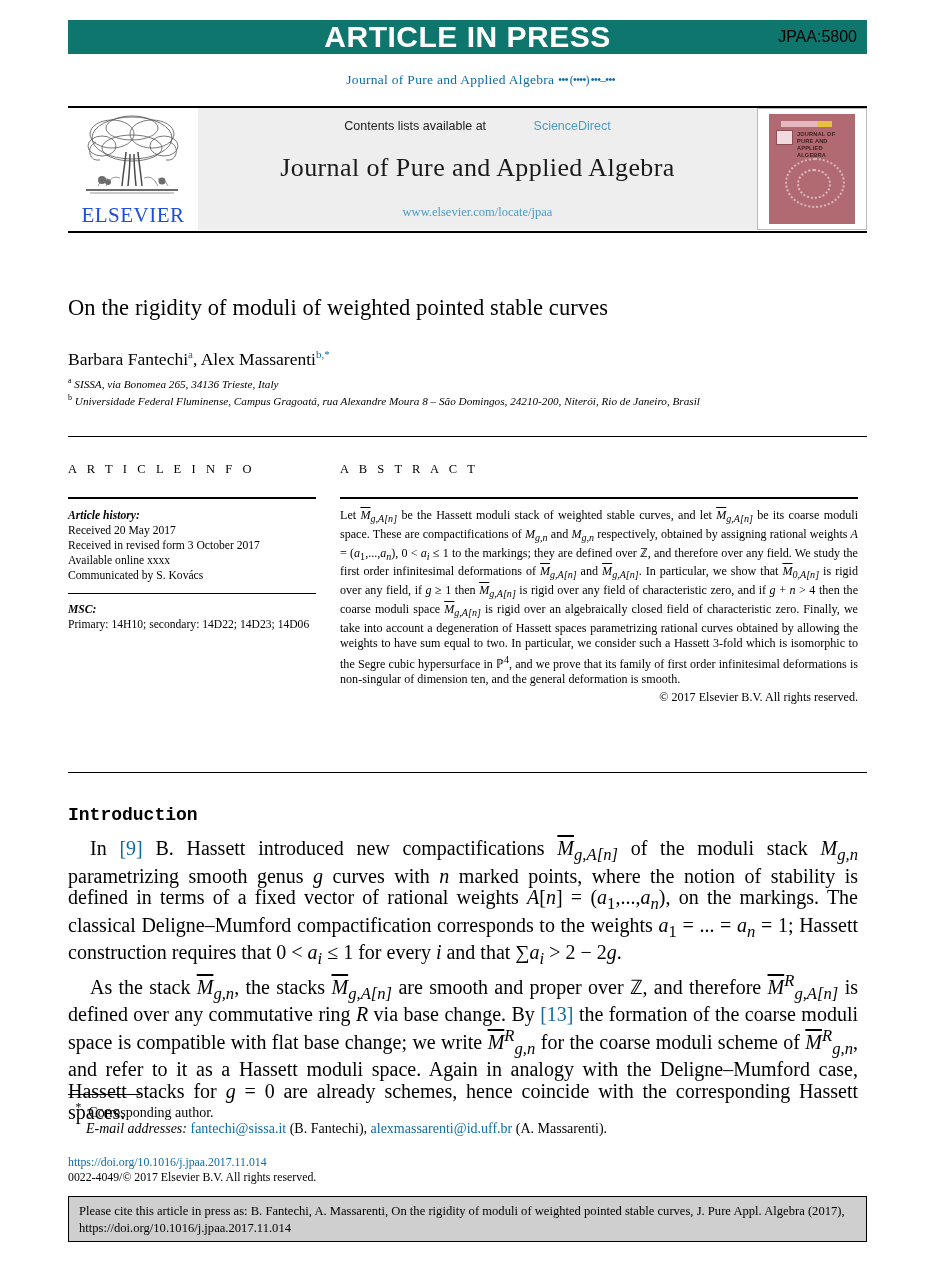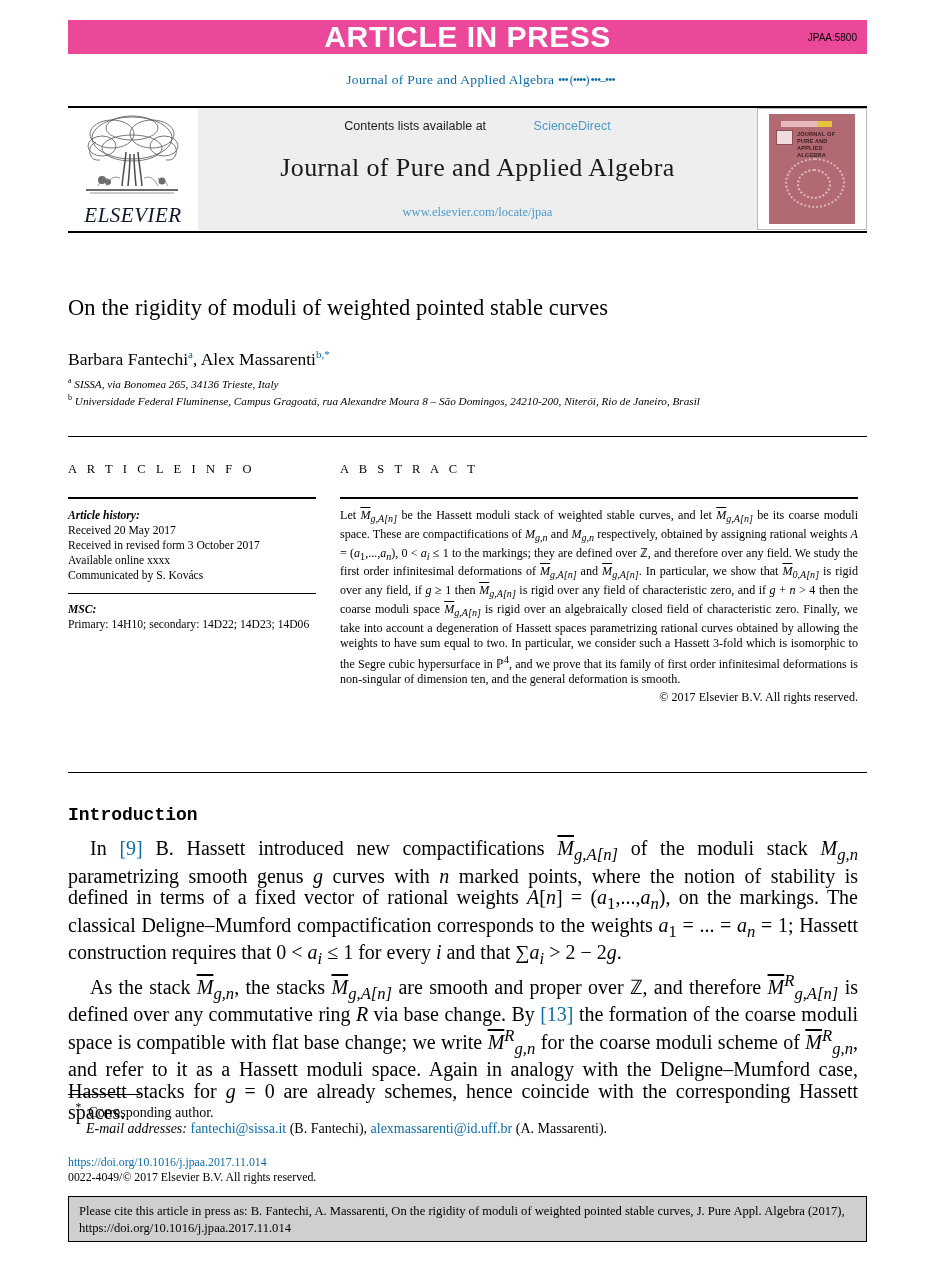--- a/index.html
+++ b/index.html
@@ -14,38 +14,38 @@
     color: #000000;
     position: relative;
     overflow: hidden;
   }
 
   
   .aip-band {
     position: absolute;
     left: 68px; top: 20px;
     width: 799px; height: 34px;
-    background: #ec4899;
+    background: #0f766e;
     display: flex;
     align-items: center;
     justify-content: center;
   }
   .aip-text {
     font-family: "Liberation Sans", sans-serif;
     font-weight: bold;
     font-size: 30px;
     letter-spacing: 0.5px;
     color: #ffffff;
   }
   .aip-code {
     position: absolute;
     right: 10px; top: 50%;
     transform: translateY(-50%);
     font-family: "Liberation Sans", sans-serif;
-    font-size: 10px;
+    font-size: 16px;
     color: #000000;
   }
 
   
   .runhead {
     position: absolute;
     left: 13px; top: 72px;
     width: 935px;
     text-align: center;
     color: #0b6ca8;
@@ -74,22 +74,21 @@
   }
   .tree-wrap { position: absolute; left: 8px; top: 4px; width: 112px; height: 92px; }
   .els-word {
     position: absolute;
     left: 0; bottom: 2px;
     width: 130px;
     text-align: center;
     font-family: "Liberation Serif", serif;
     font-size: 21px;
     letter-spacing: 0.5px;
-    color: #0f172a;
-    font-style: italic;
+    color: #1d4ed8;
   }
   .ms-center {
     position: absolute;
     left: 130px; top: 0;
     width: 559px; height: 122px;
     background: #eeeeee;
     display: flex;
     flex-direction: column;
     align-items: center;
     justify-content: center;

